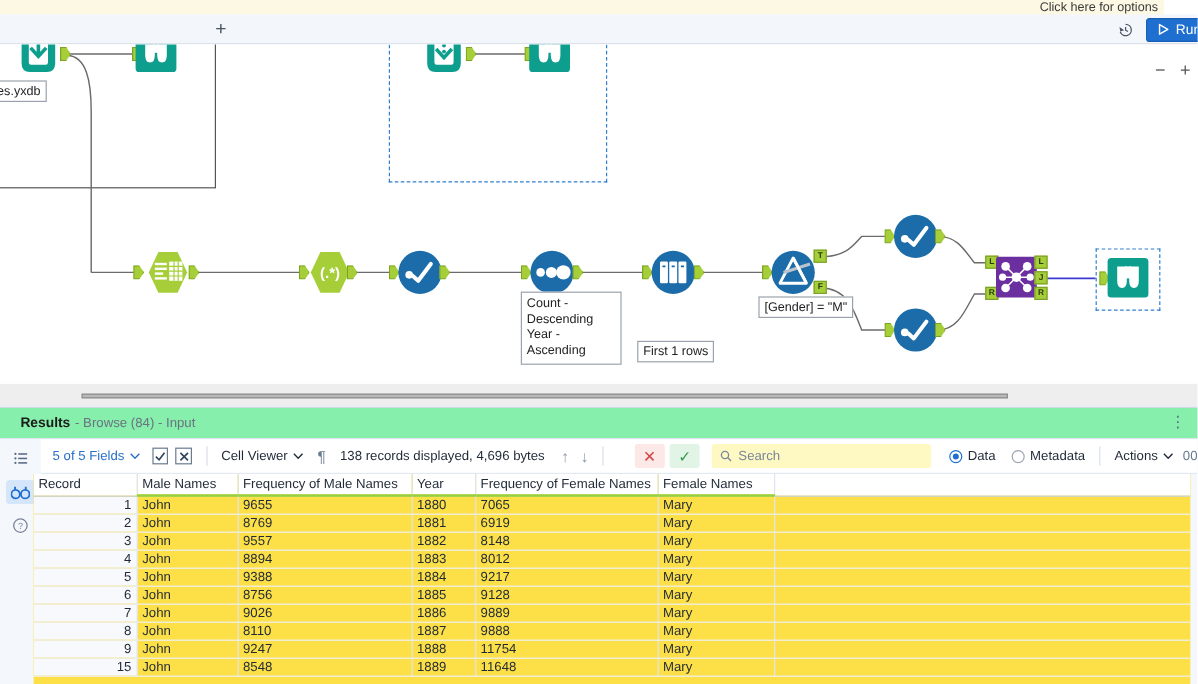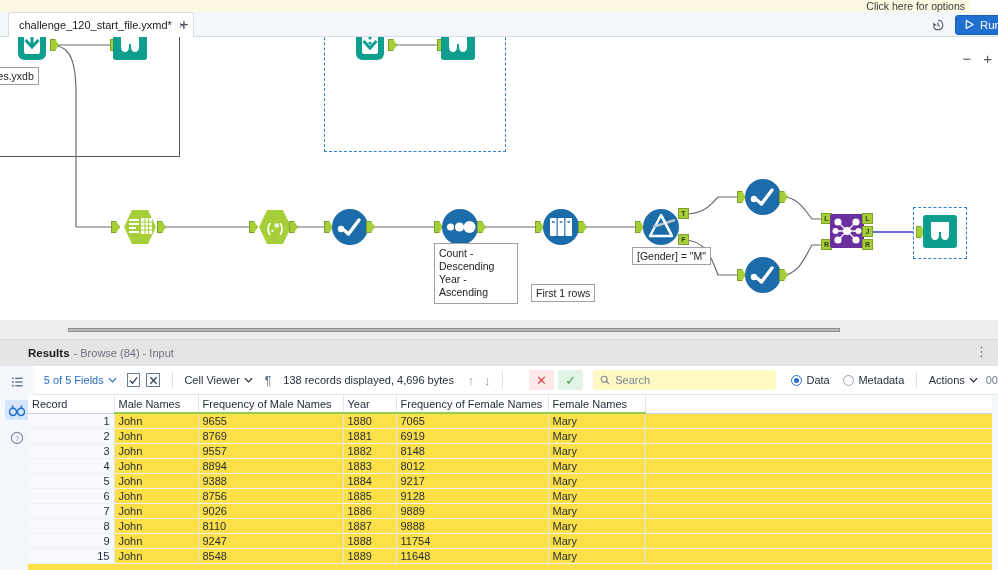--- a/index.html
+++ b/index.html
@@ -112,22 +112,22 @@
     background: #b9b9b9; border: 1px solid #8e8e8e;
   }
 
   
   .results {
     position: absolute; top: 339px; left: 0; width: 998px; height: 231px;
     background: #f4f8fd; border-top: 1px solid #cfd9e6;
   }
   .res-title {
     position: absolute; top: 0; left: 0; width: 998px; height: 26px;
-    background: #e5e5e5; display: flex; align-items: center;
-    padding-left: 28px; border-bottom: 1px solid #dde5f0;
+    background: #86efac; display: flex; align-items: center;
+    padding-left: 17px; border-bottom: 1px solid #dde5f0;
   }
   .res-title b { font-size: 11.5px; color: #1a1a1a; font-weight: bold; }
   .res-title .sub { font-size: 11px; color: #6b7280; margin-left: 4px; }
   .res-kebab {
     position: absolute; right: 10px; top: 5px;
     font-size: 13px; color: #5a6b86; cursor: pointer; letter-spacing: 0;
     line-height: 14px;
   }
 
   .res-toolbar {
@@ -209,24 +209,20 @@
 </style>
 </head>
 <body>
 <div id="app">
 
 <div class="tooltip-strip">
   <div class="tooltip-text">Click here for options</div>
 </div>
 
 <div class="tabbar">
-  <div class="tab">
-    <span class="tab-label">challenge_120_start_file.yxmd*</span>
-    <span class="tab-close">×</span>
-  </div>
   <div class="tab-new">+</div>
 
   <div class="toolbar-right">
     <span class="hist-icon">
       <svg width="14" height="14" viewBox="0 0 16 16">
         <path d="M8 2.6a5.4 5.4 0 1 1-5.1 7.1" fill="none" stroke="#4b5563" stroke-width="1.2"></path>
         <path d="M2.2 5.2 L2.9 9.4 L6.6 8.2 Z" fill="#4b5563"></path>
         <path d="M8 5.2 V8.2 L10.2 9.4" fill="none" stroke="#4b5563" stroke-width="1.2"></path>
       </svg>
     </span>

